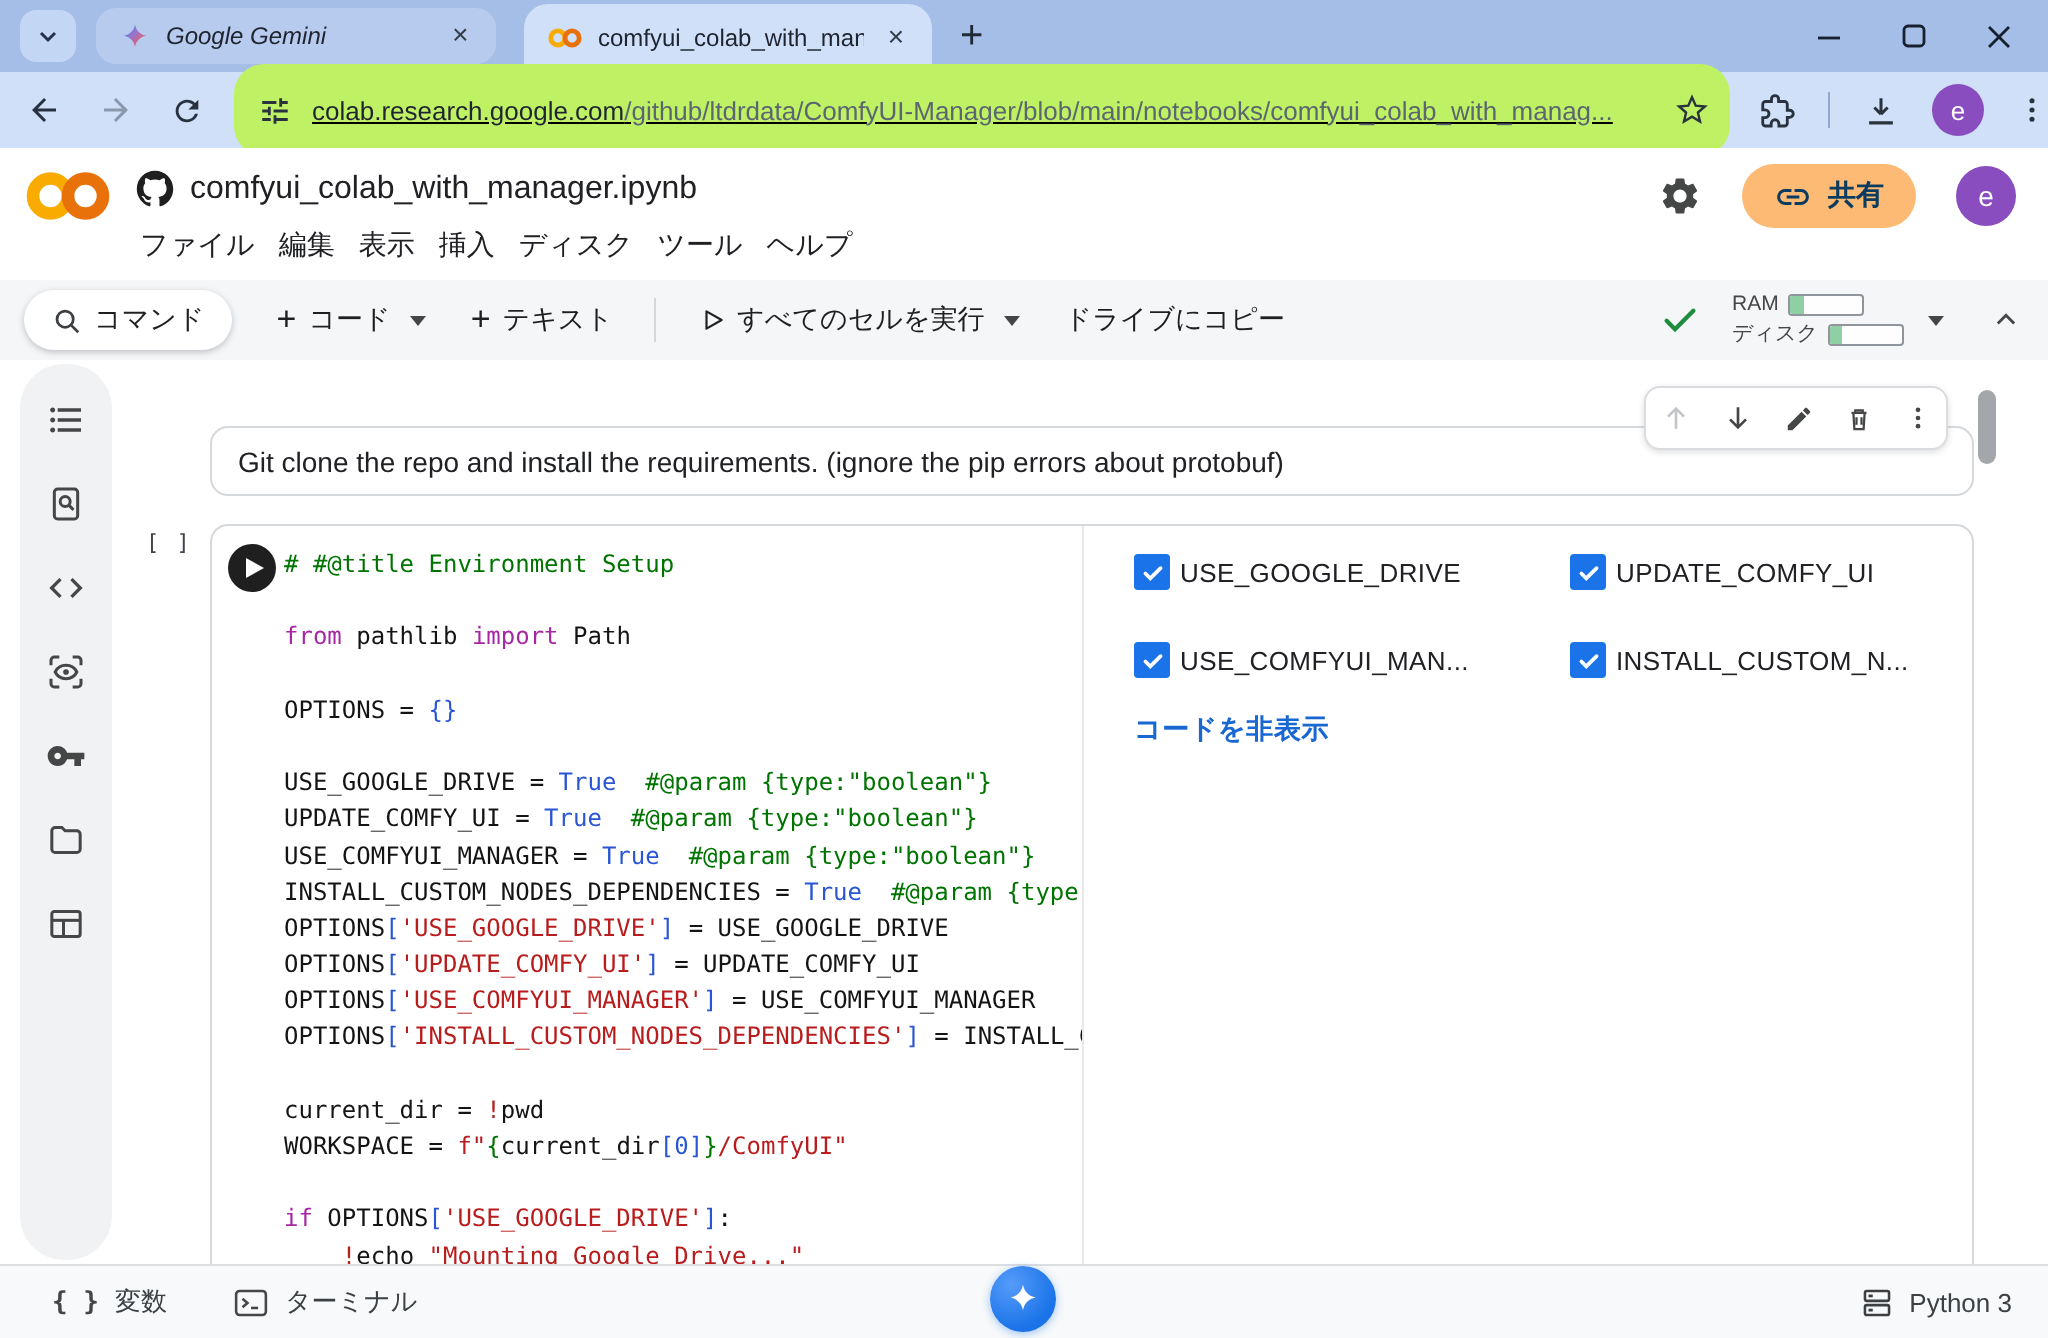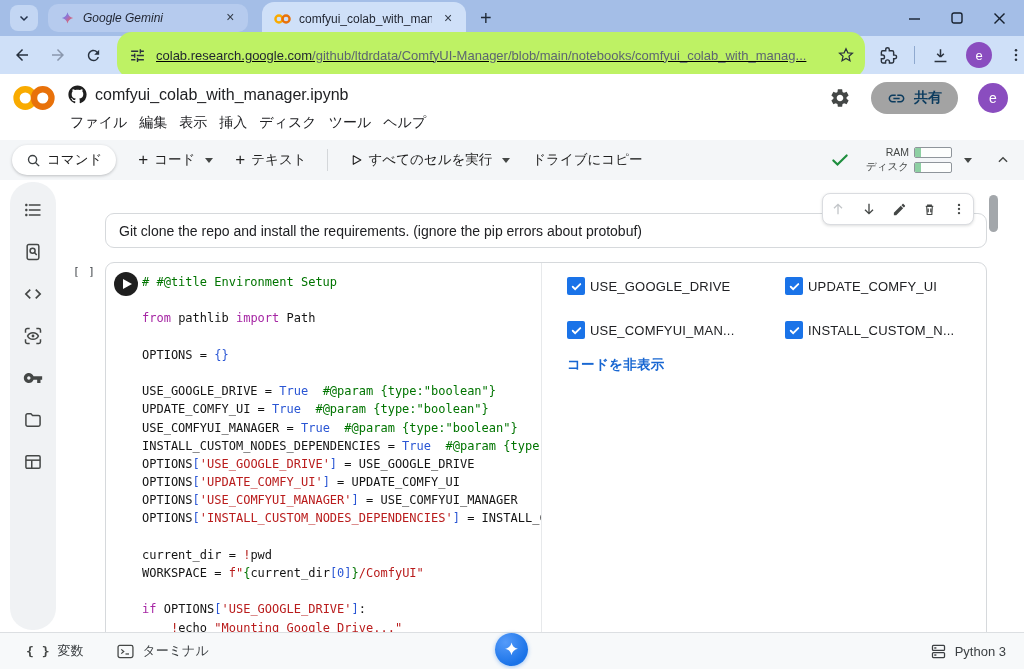--- a/index.html
+++ b/index.html
@@ -30,33 +30,33 @@
   .mini-avatar{width:26px;height:26px;border-radius:50%;background:#8a4dbf;color:#fff;font-size:13px;display:flex;align-items:center;justify-content:center;}
 
   
   .colab-header{position:absolute;top:74px;left:0;width:1024px;height:66px;background:#fff;}
   .logo{position:absolute;left:13px;top:10px;}
   .doc-title-row{position:absolute;left:68px;top:11px;display:flex;align-items:center;gap:8px;color:#1f1f1f;}
   .doc-title{font-size:16px;color:#202124;}
   .menu-row{position:absolute;left:70px;top:40px;display:flex;gap:12px;font-size:14px;color:#202124;}
   .menu-item{cursor:default;}
   .hdr-right{position:absolute;right:16px;top:8px;display:flex;align-items:center;gap:20px;}
-  .share-btn{height:32px;border-radius:16px;background:#a3a3a3;display:flex;align-items:center;gap:8px;padding:0 16px;color:#0b3b5e;font-size:14px;font-weight:bold;}
+  .share-btn{height:32px;border-radius:16px;background:#fdba74;display:flex;align-items:center;gap:8px;padding:0 16px;color:#0b3b5e;font-size:14px;font-weight:bold;}
   .avatar{width:30px;height:30px;border-radius:50%;background:#8a4dbf;color:#fff;font-size:14px;display:flex;align-items:center;justify-content:center;}
   .gear{color:#444746;}
 
   
   .nb-toolbar{position:absolute;top:140px;left:0;width:1024px;height:40px;background:#f4f6f8;display:flex;align-items:center;font-size:13.5px;color:#1f1f1f;}
   .cmd-pill{height:30px;background:#fff;border-radius:16px;box-shadow:0 1px 3px rgba(60,64,67,.3);display:flex;align-items:center;gap:6px;padding:0 14px;margin-left:12px;}
   .tb-item{display:flex;align-items:center;gap:6px;margin-left:22px;white-space:nowrap;}
   .caret{width:0;height:0;border-left:4px solid transparent;border-right:4px solid transparent;border-top:5px solid #444746;margin-left:4px;}
   .tb-sep{width:1px;height:22px;background:#d4d7da;margin-left:20px;}
   .tb-right{margin-left:auto;display:flex;align-items:center;padding-right:14px;}
   .resource{display:flex;flex-direction:column;gap:2px;margin-left:16px;font-size:10.5px;color:#444746;}
-  .res-row{display:flex;align-items:center;gap:5px;justify-content:flex-end;}
+  .res-row{display:flex;align-items:center;gap:5px;justify-content:flex-start;}
   .res-bar{width:36px;height:9px;border:1px solid #8f959b;border-radius:2px;background:#fdfefd;position:relative;overflow:hidden;}
   .res-bar i{position:absolute;left:0;top:0;bottom:0;width:18%;background:#8ed0a3;}
   .chev-up{margin-left:24px;color:#444746;}
 
   
   .main{position:absolute;top:180px;left:0;width:1024px;height:452px;background:#fff;overflow:hidden;}
   .sidebar{position:absolute;left:10px;top:2px;width:46px;height:448px;background:#f0f2f4;border-radius:22px;display:flex;flex-direction:column;align-items:center;padding-top:18px;box-sizing:border-box;gap:22px;color:#444746;}
   .side-ic{width:20px;height:20px;}
 
   .md-cell{position:absolute;left:105px;top:33px;width:882px;height:35px;border:1px solid #d6d9dc;border-radius:9px;box-sizing:border-box;display:flex;align-items:center;background:#fff;}

